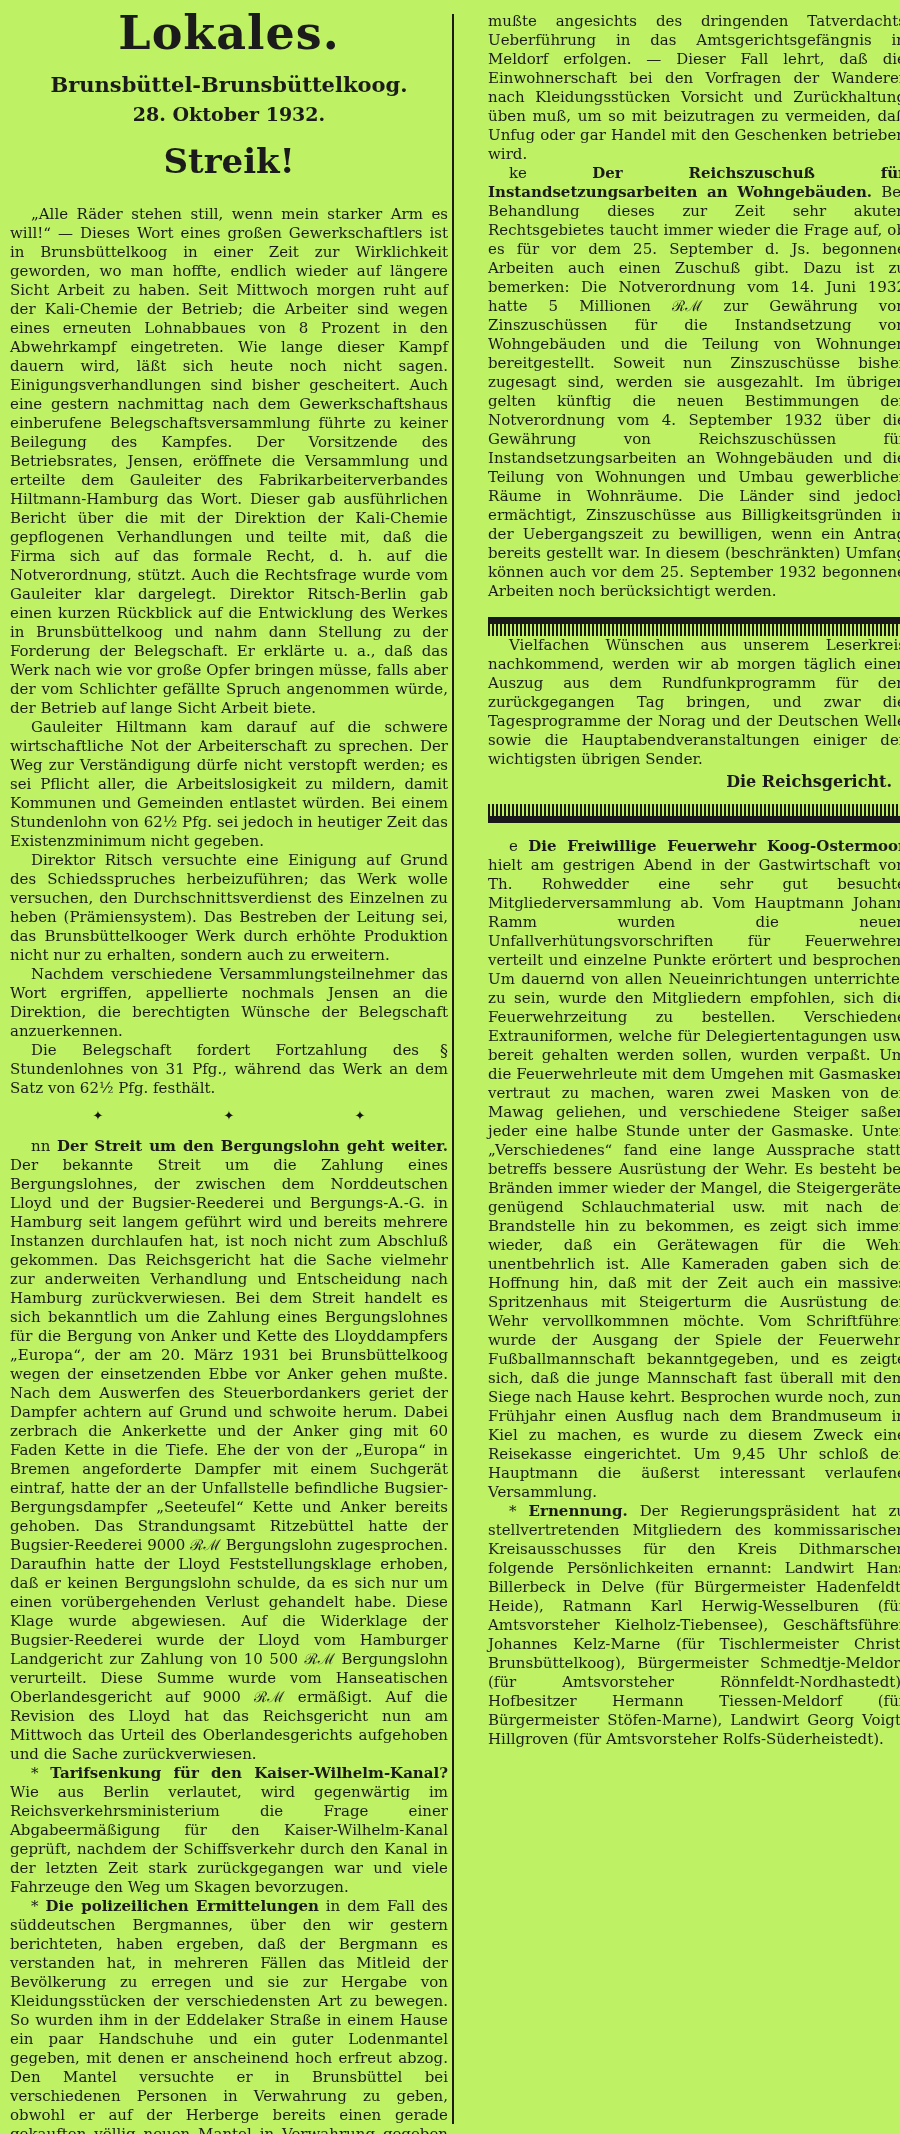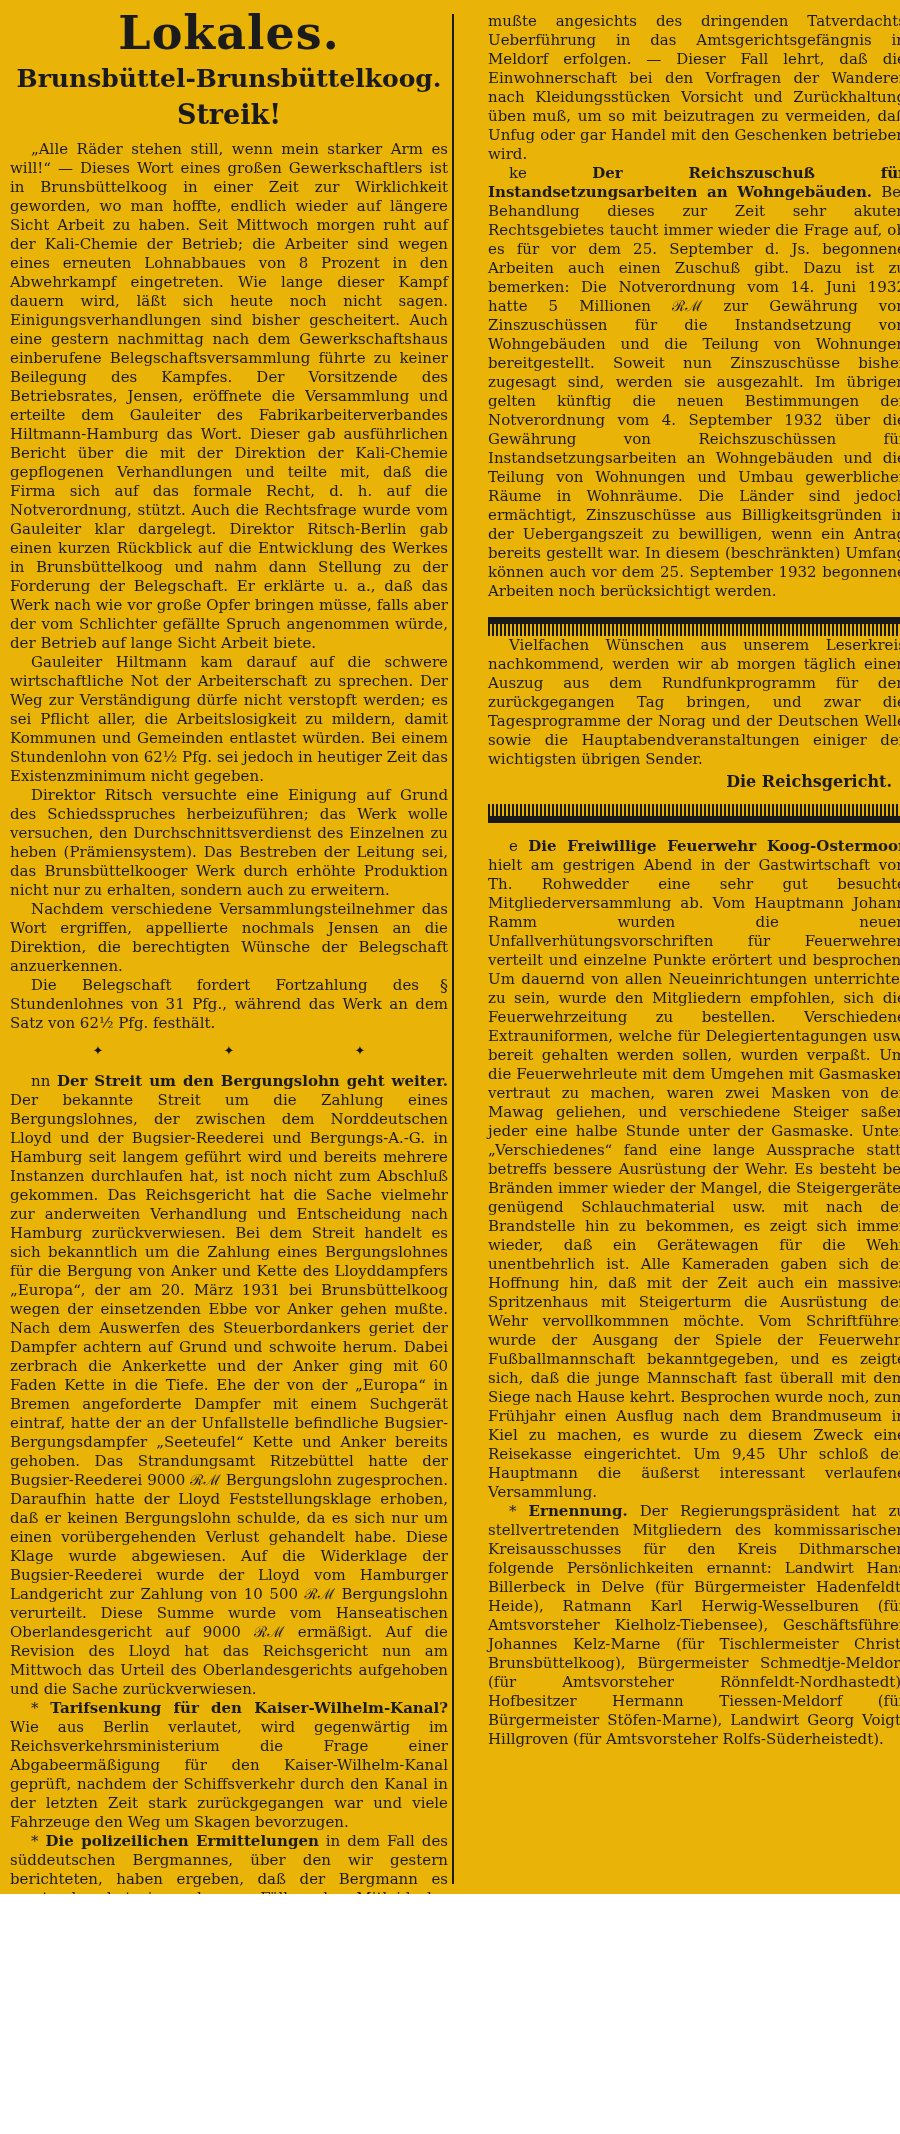--- a/index.html
+++ b/index.html
@@ -1,32 +1,32 @@
 <!DOCTYPE html>
 <html><head>
 <meta charset="utf-8">
 <style>
   html,body{margin:0;padding:0;}
   .page{
-    width:900px;height:1894px;position:relative;overflow:hidden;
-    background:#eab308;
+    width:900px;height:2134px;position:relative;overflow:hidden;
+    background:#bef264;
     font-family:"DejaVu Serif","Liberation Serif",serif;
     color:#1b1b1b;
   }
   .col{position:absolute;top:0;}
   .col-left{left:10px;width:438px;padding-top:4px;}
   .col-right{left:488px;width:418px;padding-top:12px;}
   .v-rule{position:absolute;left:452px;top:14px;bottom:10px;width:2px;background:#1c1c1c;}
 
   
   .masthead{text-align:center;}
   .masthead-title{font-size:46px;font-weight:bold;margin:2px 0 4px;letter-spacing:1px;}
-  .masthead-place{font-size:25px;font-weight:bold;margin:4px 0 6px;}
+  .masthead-place{font-size:21px;font-weight:bold;margin:12px 0 6px;}
   .masthead-date{font-size:19px;font-weight:bold;margin:0 0 16px;}
-  .article-headline{font-size:27px;font-weight:bold;text-align:center;margin:6px 0 10px;}
+  .article-headline{font-size:34px;font-weight:bold;text-align:center;margin:6px 0 24px;}
 
   
   .body-p{font-size:15px;line-height:19px;text-align:justify;text-indent:1.4em;margin:0;}
   .body-p.noindent{text-indent:0;}
   .lead{font-weight:bold;}
   .sig{font-weight:normal;}
   .author-line{position:relative;}
   .author-mark{float:right;font-size:16px;line-height:19px;}
 
   .stars{text-align:center;font-size:13px;letter-spacing:58px;text-indent:58px;
@@ -47,20 +47,21 @@
 
 <div class="page">
 
   <div class="v-rule"></div>
 
   <div class="col col-left">
 
     <header class="masthead">
       <div class="masthead-title">Lokales.</div>
       <div class="masthead-place">Brunsbüttel-Brunsbüttelkoog.</div>
+      <div class="masthead-date">28. Oktober 1932.</div>
     </header>
 
     <article>
       <h3 class="article-headline">Streik!</h3>
       <p class="body-p">„Alle Räder stehen still, wenn mein starker Arm es will!“ — Dieses Wort eines großen Gewerkschaftlers ist in Brunsbüttelkoog in einer Zeit zur Wirklichkeit geworden, wo man hoffte, endlich wieder auf längere Sicht Arbeit zu haben. Seit Mittwoch morgen ruht auf der Kali-Chemie der Betrieb; die Arbeiter sind wegen eines erneuten Lohnabbaues von 8 Prozent in den Abwehrkampf eingetreten. Wie lange dieser Kampf dauern wird, läßt sich heute noch nicht sagen. Einigungsverhandlungen sind bisher gescheitert. Auch eine gestern nachmittag nach dem Gewerkschaftshaus einberufene Belegschaftsversammlung führte zu keiner Beilegung des Kampfes. Der Vorsitzende des Betriebsrates, Jensen, eröffnete die Versammlung und erteilte dem Gauleiter des Fabrikarbeiterverbandes Hiltmann-Hamburg das Wort. Dieser gab ausführlichen Bericht über die mit der Direktion der Kali-Chemie gepflogenen Verhandlungen und teilte mit, daß die Firma sich auf das formale Recht, d. h. auf die Notverordnung, stützt. Auch die Rechtsfrage wurde vom Gauleiter klar dargelegt. Direktor Ritsch-Berlin gab einen kurzen Rückblick auf die Entwicklung des Werkes in Brunsbüttelkoog und nahm dann Stellung zu der Forderung der Belegschaft. Er erklärte u. a., daß das Werk nach wie vor große Opfer bringen müsse, falls aber der vom Schlichter gefällte Spruch angenommen würde, der Betrieb auf lange Sicht Arbeit biete.</p>
       <p class="body-p">Gauleiter Hiltmann kam darauf auf die schwere wirtschaftliche Not der Arbeiterschaft zu sprechen. Der Weg zur Verständigung dürfe nicht verstopft werden; es sei Pflicht aller, die Arbeitslosigkeit zu mildern, damit Kommunen und Gemeinden entlastet würden. Bei einem Stundenlohn von 62½ Pfg. sei jedoch in heutiger Zeit das Existenzminimum nicht gegeben.</p>
       <p class="body-p">Direktor Ritsch versuchte eine Einigung auf Grund des Schiedsspruches herbeizuführen; das Werk wolle versuchen, den Durchschnittsverdienst des Einzelnen zu heben (Prämiensystem). Das Bestreben der Leitung sei, das Brunsbüttelkooger Werk durch erhöhte Produktion nicht nur zu erhalten, sondern auch zu erweitern.</p>
       <p class="body-p">Nachdem verschiedene Versammlungsteilnehmer das Wort ergriffen, appellierte nochmals Jensen an die Direktion, die berechtigten Wünsche der Belegschaft anzuerkennen.</p>
       <p class="body-p author-line"><span class="author-mark">§</span><span>Die Belegschaft fordert Fortzahlung des Stundenlohnes von 31 Pfg., während das Werk an dem Satz von 62½ Pfg. festhält.</span></p>
       <div class="stars">✦ ✦ ✦</div>

